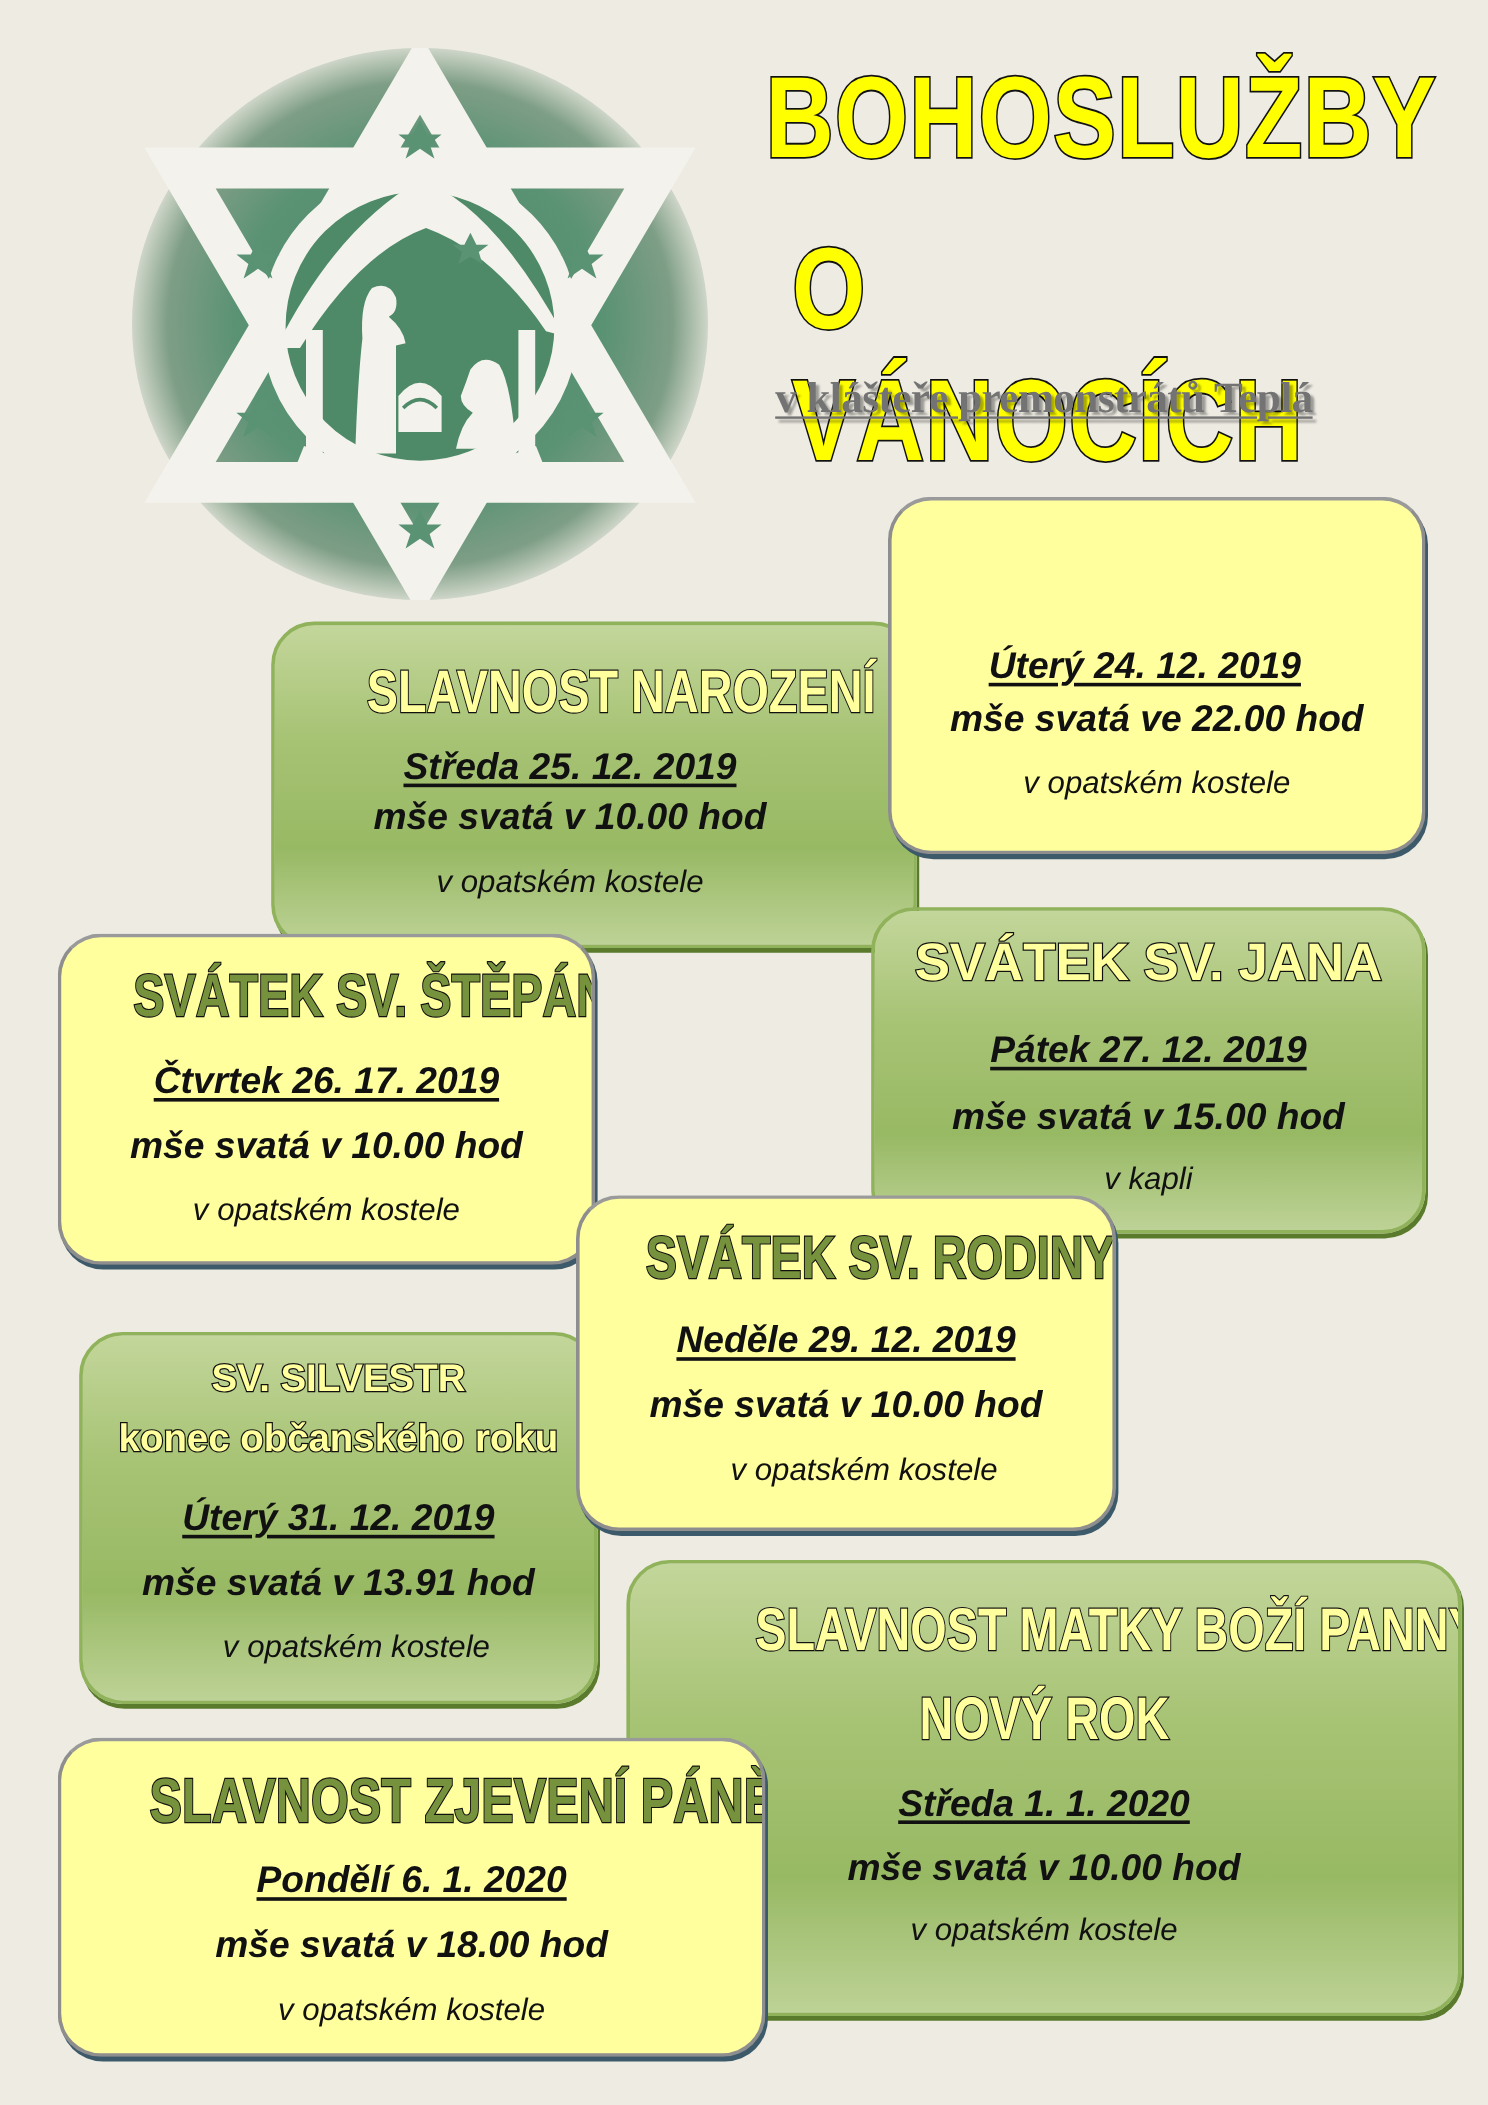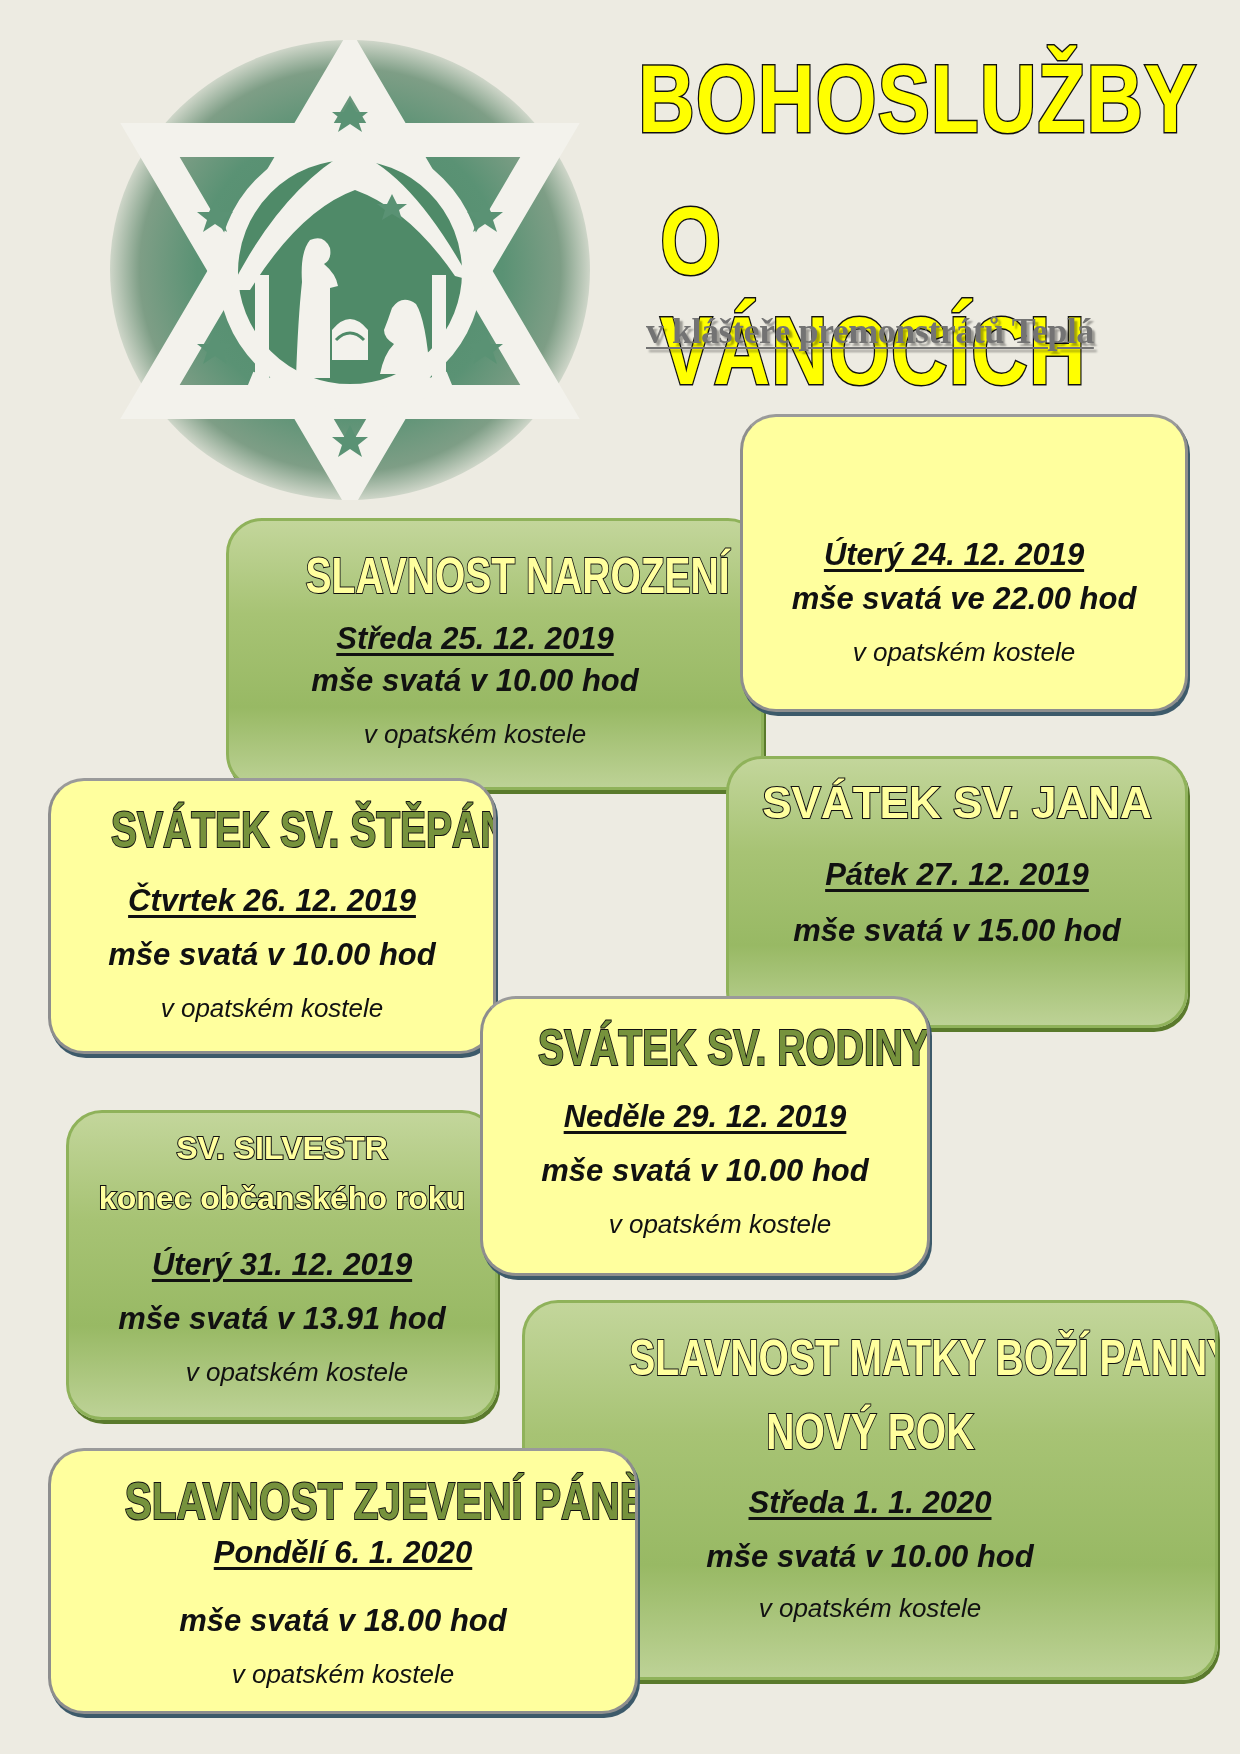--- a/index.html
+++ b/index.html
@@ -139,40 +139,43 @@
   <div class="row" style="top:220px;">
     <span class="place" style="font-size:26px;">v opatském kostele</span>
   </div>
 </div>
 
 <div class="card yellow" style="left:48px; top:778px; width:448px; height:276px;">
   <div class="row" style="top:22px;">
     <span class="heading cond" style="font-size:50px;">SVÁTEK SV. ŠTĚPÁNA</span>
   </div>
   <div class="row" style="top:102px;">
-    <span class="date" style="font-size:31px;">Čtvrtek  26. 12. 2019</span>
+    <span class="date" style="font-size:31px;">Čtvrtek  26. 17. 2019</span>
   </div>
   <div class="row" style="top:156px;">
     <span class="mass" style="font-size:31px;">mše svatá v 10.00 hod</span>
   </div>
   <div class="row" style="top:212px;">
     <span class="place" style="font-size:26px;">v opatském kostele</span>
   </div>
 </div>
 
 <div class="card green" style="left:726px; top:756px; width:462px; height:272px;">
   <div class="row" style="top:20px;">
     <span class="heading" style="font-size:44px;">SVÁTEK SV. JANA</span>
   </div>
   <div class="row" style="top:98px;">
     <span class="date" style="font-size:31px;">Pátek  27. 12. 2019</span>
   </div>
   <div class="row" style="top:154px;">
     <span class="mass" style="font-size:31px;">mše svatá v 15.00 hod</span>
   </div>
+  <div class="row" style="top:208px;">
+    <span class="place" style="font-size:26px;">v kapli</span>
+  </div>
 </div>
 
 <div class="card green" style="left:66px; top:1110px; width:432px; height:310px;">
   <div class="row" style="top:68px;">
     <span class="heading" style="font-size:32px;">konec občanského roku</span>
   </div>
   <div class="row" style="top:18px;">
     <span class="heading" style="font-size:32px;">SV. SILVESTR</span>
   </div>
   <div class="row" style="top:134px;">
@@ -216,21 +219,21 @@
   </div>
   <div class="row" style="top:290px;">
     <span class="place" style="font-size:26px;">v opatském kostele</span>
   </div>
 </div>
 
 <div class="card yellow" style="left:48px; top:1448px; width:590px; height:266px;">
   <div class="row" style="top:22px;">
     <span class="heading cond" style="font-size:52px;">SLAVNOST ZJEVENÍ PÁNĚ</span>
   </div>
-  <div class="row" style="top:84px;">
+  <div class="row" style="top:98px;">
     <span class="date" style="font-size:31px;">Pondělí 6. 1. 2020</span>
   </div>
   <div class="row" style="top:152px;">
     <span class="mass" style="font-size:31px;">mše svatá v 18.00 hod</span>
   </div>
   <div class="row" style="top:208px;">
     <span class="place" style="font-size:26px;">v opatském kostele</span>
   </div>
 </div>
 

